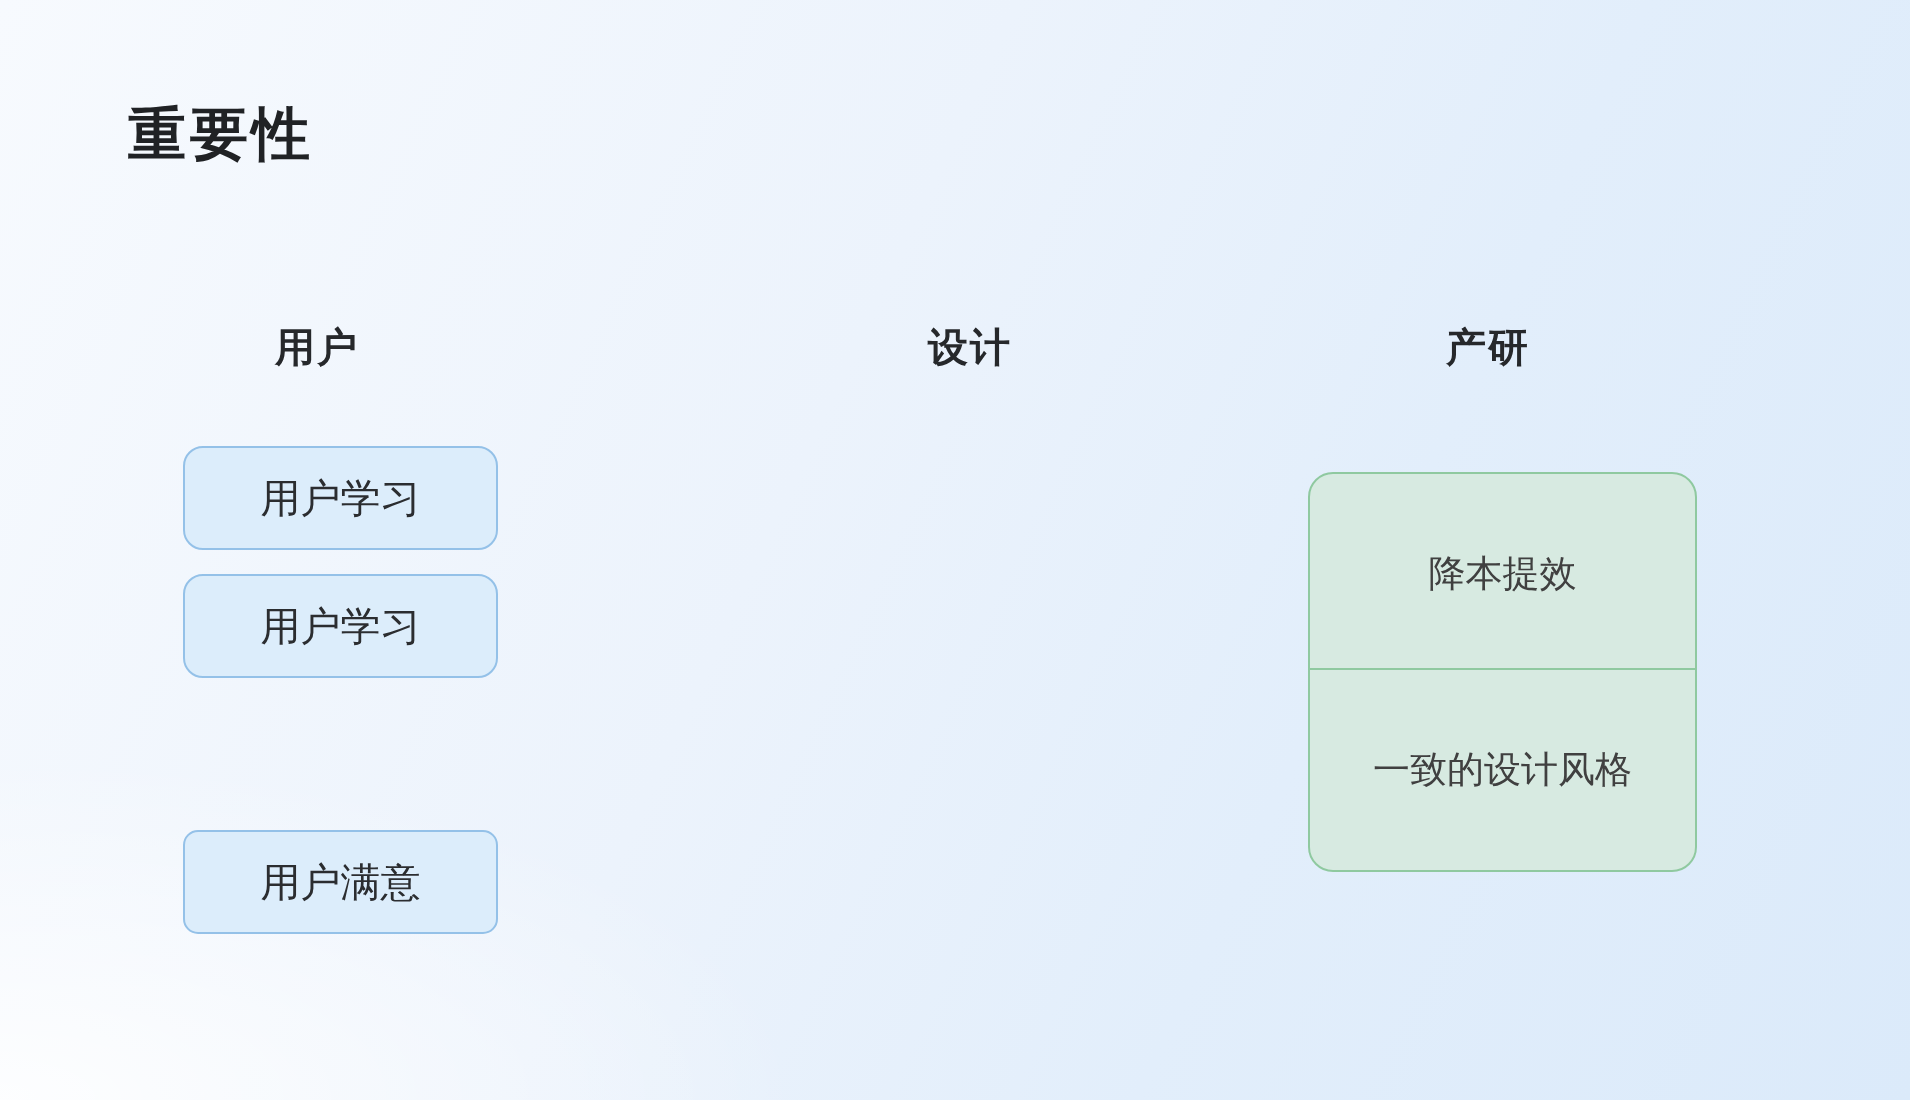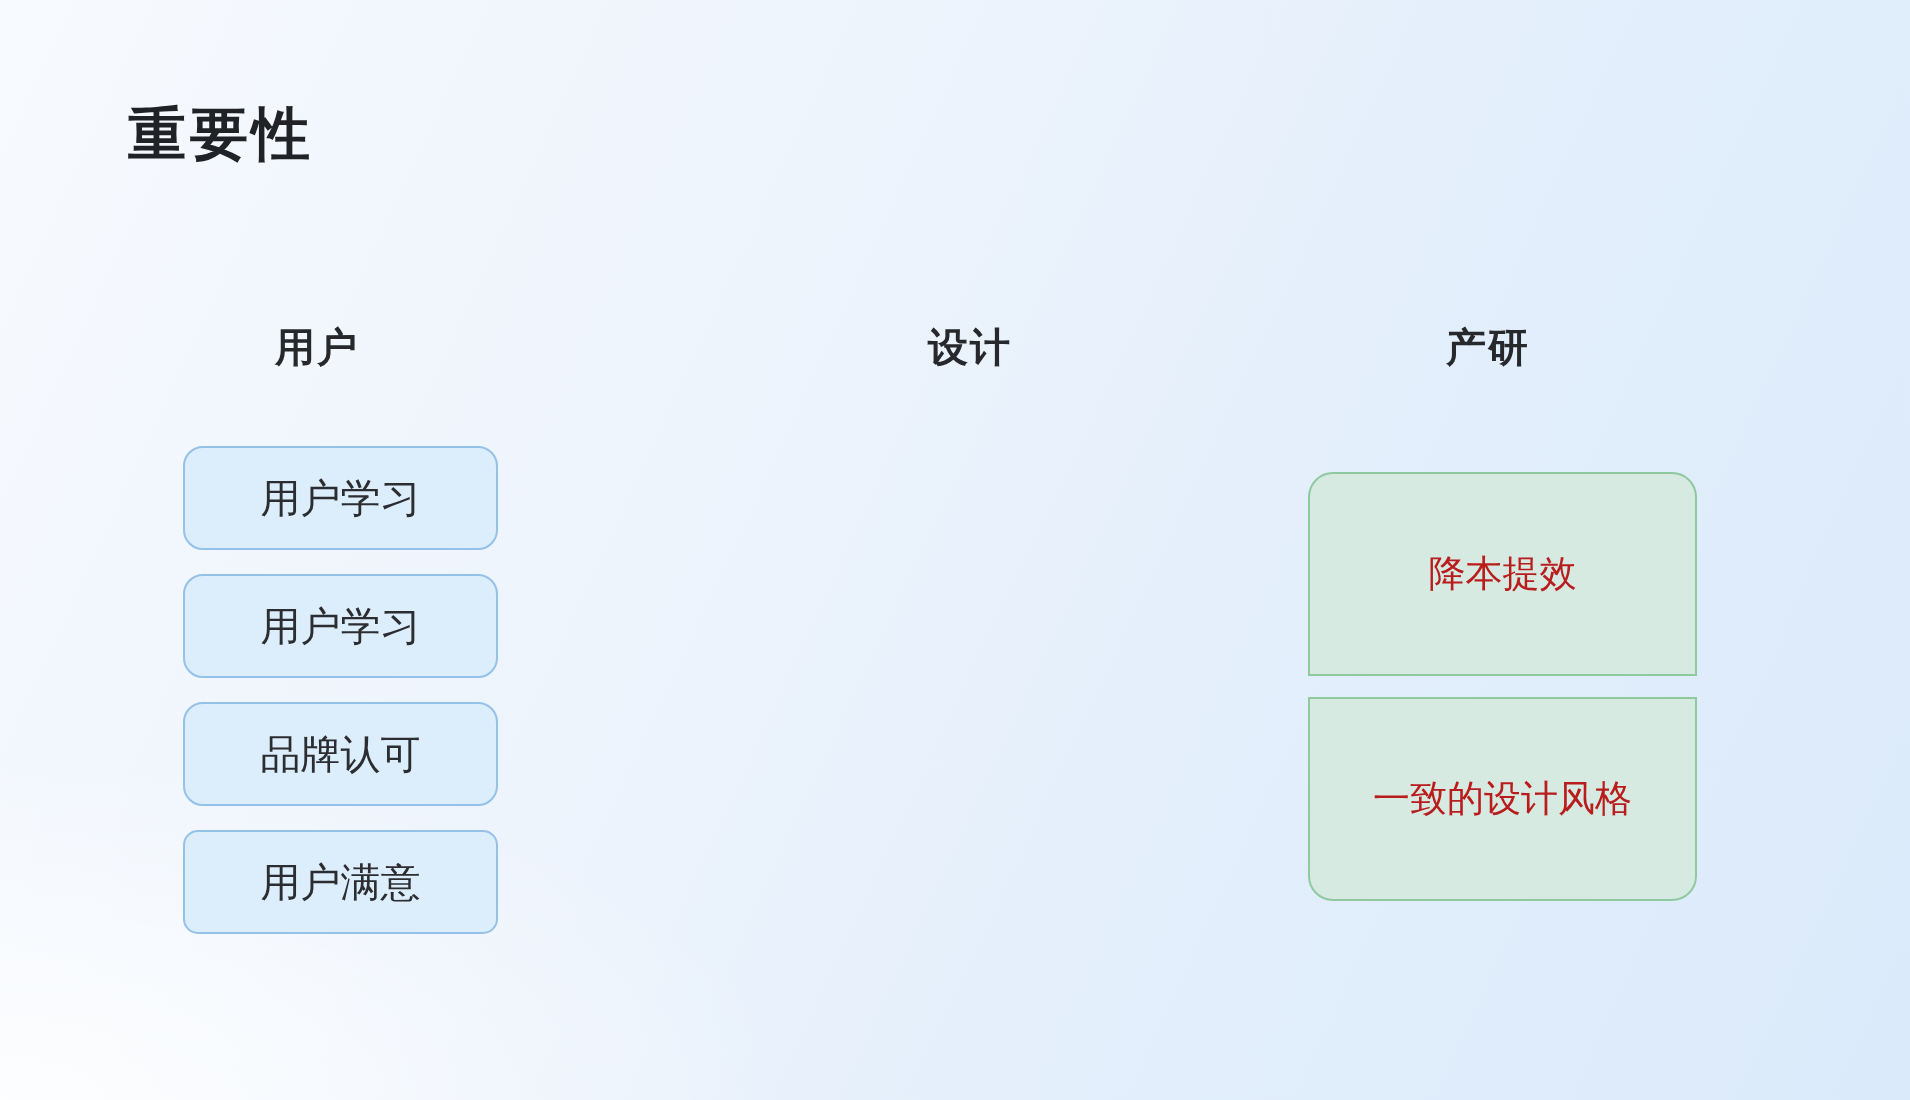--- a/index.html
+++ b/index.html
@@ -86,43 +86,42 @@
     left: 1308px;
     width: 389px;
     height: 204px;
     background: #d7eae1;
     border: 2px solid #8fc9a0;
     display: flex;
     align-items: center;
     justify-content: center;
     font-size: 37px;
     font-weight: 500;
-    color: #b91c1c;
+    color: #404040;
   }
   .green-box.g1 { top: 472px; border-radius: 25px 25px 0 0; }
-  .green-box.g2 { top: 697px; border-radius: 0 0 25px 25px; }
+  .green-box.g2 { top: 668px; border-radius: 0 0 25px 25px; }
 </style>
 </head>
 <body>
 
 <div class="canvas">
 
   <div class="page-title">重要性</div>
 
   <div class="col-header user">用户</div>
 
   <div class="col-header design">设计</div>
 
   <div class="col-header product">产研</div>
 
   <div class="blue-box b1">用户学习</div>
 
   <div class="blue-box b2">用户学习</div>
 
-  <div class="blue-box b3">品牌认可</div>
 
   <div class="blue-box b4">用户满意</div>
 
 
   <div class="green-box g1">降本提效</div>
 
   <div class="green-box g2">一致的设计风格</div>
 
 </div>
 

